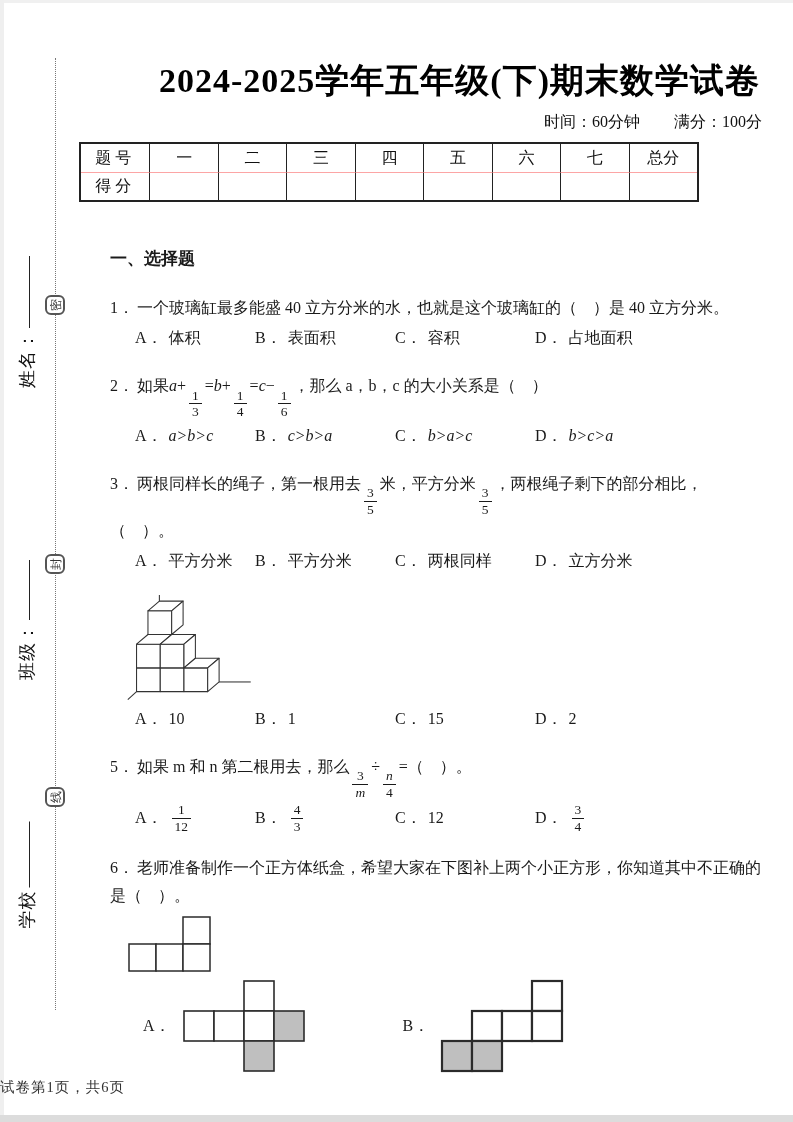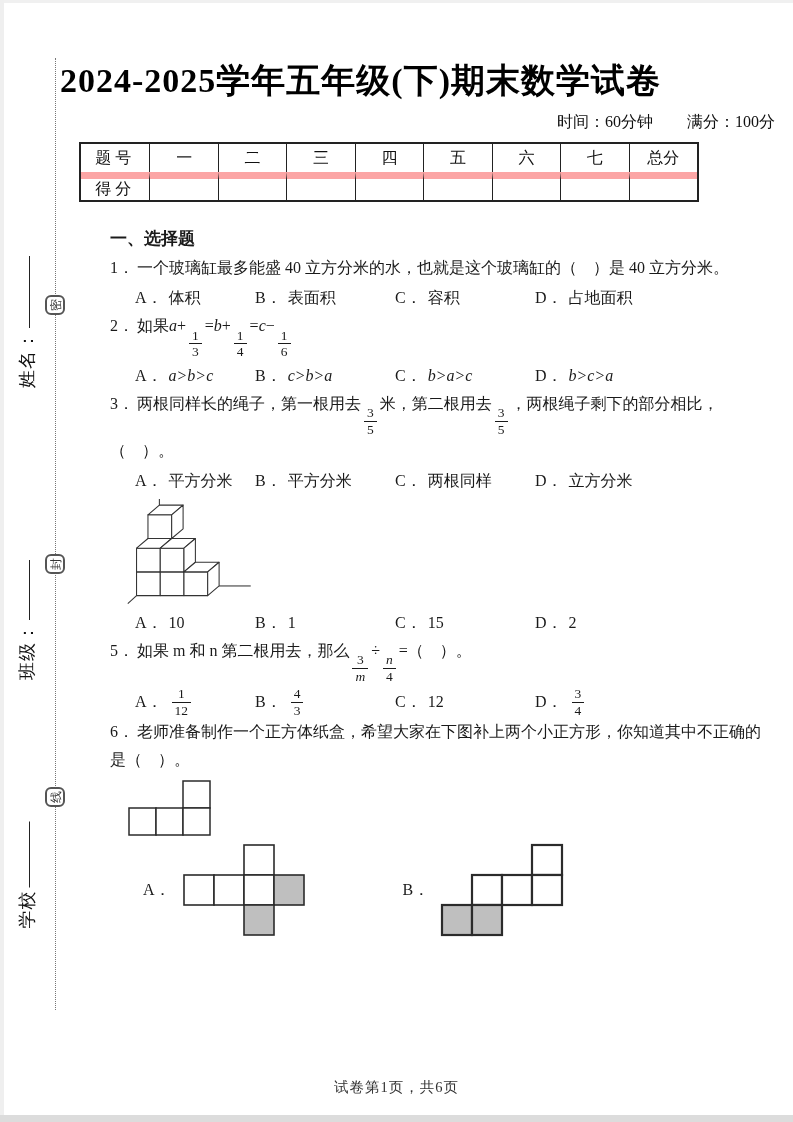--- a/index.html
+++ b/index.html
@@ -18,61 +18,61 @@
     background:#fff;color:#333;font-size:12px;line-height:19px;text-align:center;
     transform:rotate(-90deg);font-family:"Liberation Sans","DejaVu Sans",sans-serif;box-sizing:border-box;
   }
   .side-label{
     position:absolute;left:27px;transform:translate(-50%,-50%) rotate(-90deg);
     white-space:nowrap;font-size:18px;color:#111;letter-spacing:1px;
   }
   .blank{display:inline-block;height:4px;border-bottom:1.6px solid #222;margin-left:3px;vertical-align:3px}
 
   
-  .title{position:absolute;top:58px;left:60px;width:700px;margin:0;text-align:left;
+  .title{position:absolute;top:58px;left:60px;width:700px;margin:0;text-align:right;
          font-size:34px;font-weight:bold;letter-spacing:1px;color:#000}
-  .meta{position:absolute;top:112px;right:18px;font-size:16px;color:#111}
+  .meta{position:absolute;top:112px;right:31px;font-size:16px;color:#111}
   .meta span + span{margin-left:30px}
 
   
   .score-table{
     position:absolute;left:79px;top:142px;width:620px;display:grid;
     grid-template-columns:repeat(9,1fr);grid-auto-rows:28px;
     border:2px solid #222;box-sizing:border-box;background:#fff;
   }
-  .score-cell{border-left:1px solid #222;border-top:7px solid #fca5a5;display:flex;
+  .score-cell{border-left:1px solid #222;border-top:1px solid #fca5a5;display:flex;
     align-items:center;justify-content:center;font-size:16px;color:#111}
   .score-cell:nth-child(9n+1){border-left:none}
   .score-cell:nth-child(-n+9){border-top:none}
   .score-cell.lab{letter-spacing:4px}
 
   
-  .content{position:absolute;left:110px;top:224px;width:655px;font-size:16px;line-height:1.75}
+  .content{position:absolute;left:110px;top:244px;width:655px;font-size:16px;line-height:1.75}
   .section-title{font-weight:bold;font-size:17px}
-  .question{margin-top:0}
+  .question{margin-top:20px}
   .qnum{margin-right:3px}
   .opts{display:flex;align-items:center;padding-left:25px;margin-top:2px}
   .opt{display:flex;align-items:center}
   .opt:nth-child(1){width:120px}
   .opt:nth-child(2){width:140px}
   .opt:nth-child(3){width:140px}
   .olabel{margin-right:6px}
   .mi{font-style:italic}
   .frac{display:inline-flex;flex-direction:column;align-items:center;vertical-align:-0.65em;
         line-height:1.15;font-size:13.5px;margin:0 3px}
   .frac span{padding:0 3px}
   .frac .fd{border-top:1px solid #1a1a1a}
   .figure{margin:4px 0 2px 16px}
   .figure svg,.fig-group svg{display:block}
   .fig-opts{display:flex;align-items:center;margin-top:4px;padding-left:33px}
   .fig-group{display:flex;align-items:center}
   .fig-group .flabel{margin-right:10px}
   .fig-group + .fig-group{margin-left:96px}
 
-  .footer{position:absolute;top:1078px;left:0;width:100%;text-align:center;
+  .footer{position:absolute;top:1078px;left:0;width:100%;
           font-size:14.5px;color:#333;letter-spacing:1px}
 </style>
 </head>
 <body>
 
 <div class="edge-top"></div>
 <div class="edge-left"></div>
 <div class="edge-bottom"></div>
 
 <div class="seal-line"></div>
@@ -145,21 +145,21 @@
       <div class="question">
         <div class="stem"><span class="qnum">2．</span><span class="tx">如果</span><span class="mi">a</span><span class="tx">+</span><span class="frac">
             <span class="fn">1</span>
             <span class="fd">3</span>
           </span><span class="tx">=</span><span class="mi">b</span><span class="tx">+</span><span class="frac">
             <span class="fn">1</span>
             <span class="fd">4</span>
           </span><span class="tx">=</span><span class="mi">c</span><span class="tx">−</span><span class="frac">
             <span class="fn">1</span>
             <span class="fd">6</span>
-          </span></div>
+          </span><span class="tx">，那么 a，b，c 的大小关系是（　）</span></div>
         <div class="opts">
           <div class="opt">
             <span class="olabel">A．</span>
             <span class="mi">a&gt;b&gt;c</span>
           </div>
           <div class="opt">
             <span class="olabel">B．</span>
             <span class="mi">c&gt;b&gt;a</span>
           </div>
           <div class="opt">
@@ -169,21 +169,21 @@
           <div class="opt">
             <span class="olabel">D．</span>
             <span class="mi">b&gt;c&gt;a</span>
           </div>
         </div>
       </div>
       <div class="question">
         <div class="stem"><span class="qnum">3．</span><span class="tx">两根同样长的绳子，第一根用去</span><span class="frac">
             <span class="fn">3</span>
             <span class="fd">5</span>
-          </span><span class="tx">米，第二根用去</span><span class="frac">
+          </span><span class="tx">米，平方分米</span><span class="frac">
             <span class="fn">3</span>
             <span class="fd">5</span>
           </span><span class="tx">，两根绳子剩下的部分相比，（　）。</span></div>
         <div class="opts">
           <div class="opt">
             <span class="olabel">A．</span>
             <span class="tx">平方分米</span>
           </div>
           <div class="opt">
             <span class="olabel">B．</span>

